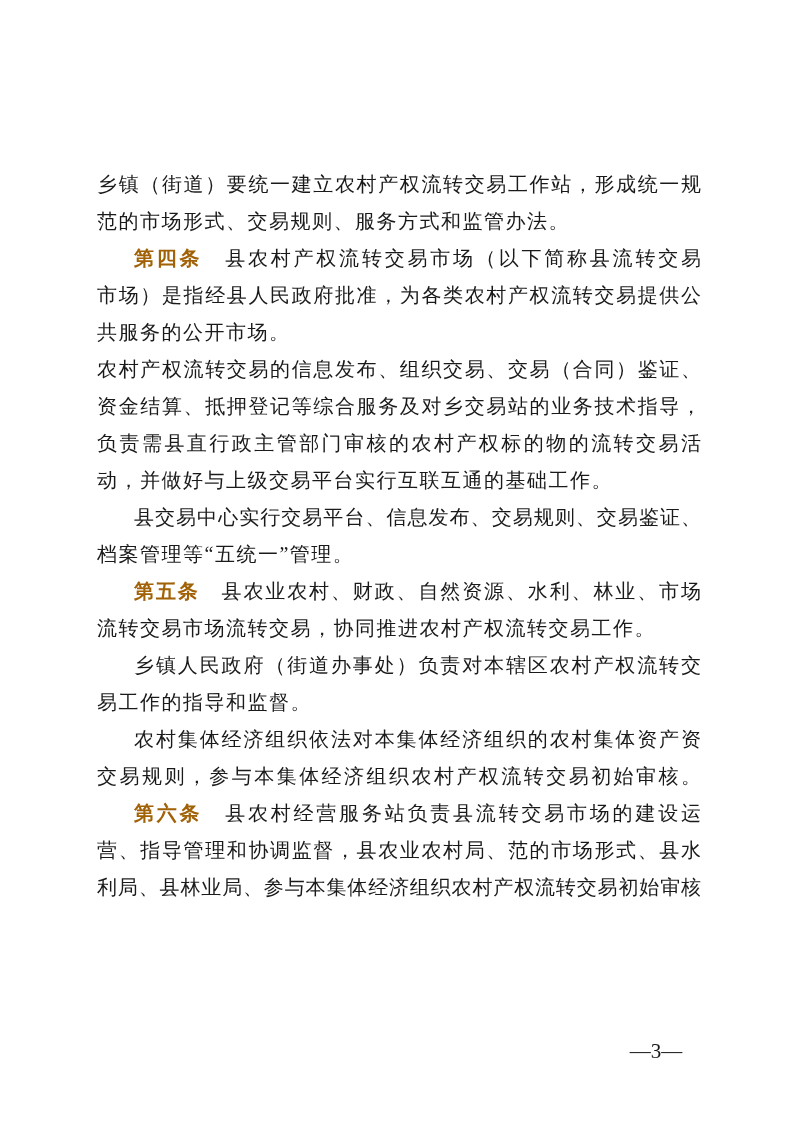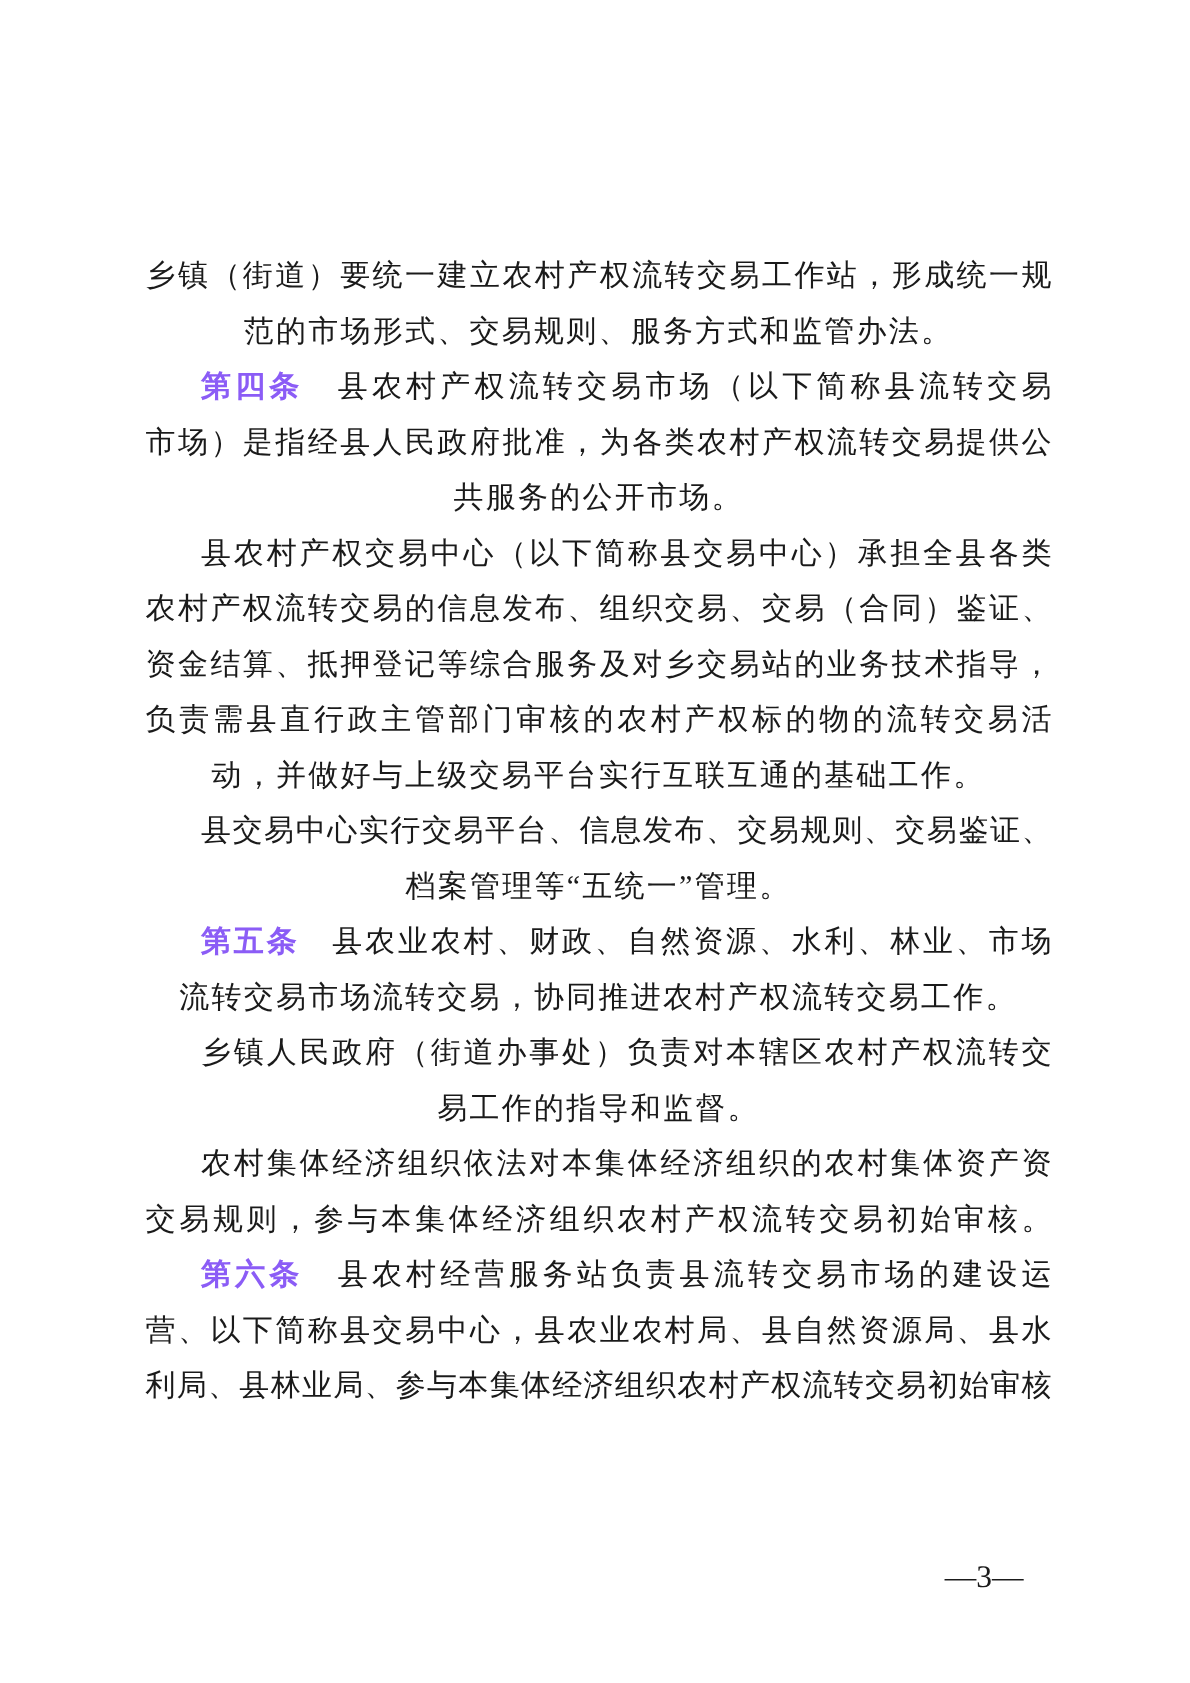--- a/index.html
+++ b/index.html
@@ -21,36 +21,36 @@
     left: 97px;
     top: 150px;
     width: 604px;
   }
   .line {
     height: 37px;
     line-height: 37px;
     font-size: 20px;
     color: #1a1a1a;
     letter-spacing: 1.5px;
-    text-align: center;
+    text-align: left;
     white-space: nowrap;
   }
   .line.fill {
     letter-spacing: 0;
     white-space: normal;
     text-align: justify;
     text-align-last: justify;
     -moz-text-align-last: justify;
   }
   .line.indent {
     padding-left: 37px;
   }
   .line b {
     font-weight: 700;
-    color: #8b5cf6;
+    color: #a16207;
   }
   .page-number {
     position: absolute;
     left: 610px;
     top: 1020px;
     width: 92px;
     height: 30px;
     line-height: 30px;
     text-align: center;
     font-size: 21px;
@@ -60,31 +60,30 @@
 </head>
 <body>
 
 <div class="page">
   <div class="body-text">
       <div class="line fill">乡镇（街道）要统一建立农村产权流转交易工作站，形成统一规</div>
       <div class="line">范的市场形式、交易规则、服务方式和监管办法。</div>
       <div class="line indent fill"><b>第四条</b>　县农村产权流转交易市场（以下简称县流转交易</div>
       <div class="line fill">市场）是指经县人民政府批准，为各类农村产权流转交易提供公</div>
       <div class="line">共服务的公开市场。</div>
-      <div class="line indent fill">县农村产权交易中心（以下简称县交易中心）承担全县各类</div>
       <div class="line fill">农村产权流转交易的信息发布、组织交易、交易（合同）鉴证、</div>
       <div class="line fill">资金结算、抵押登记等综合服务及对乡交易站的业务技术指导，</div>
       <div class="line fill">负责需县直行政主管部门审核的农村产权标的物的流转交易活</div>
       <div class="line">动，并做好与上级交易平台实行互联互通的基础工作。</div>
       <div class="line indent fill">县交易中心实行交易平台、信息发布、交易规则、交易鉴证、</div>
       <div class="line">档案管理等“五统一”管理。</div>
       <div class="line indent fill"><b>第五条</b>　县农业农村、财政、自然资源、水利、林业、市场</div>
       <div class="line">流转交易市场流转交易，协同推进农村产权流转交易工作。</div>
       <div class="line indent fill">乡镇人民政府（街道办事处）负责对本辖区农村产权流转交</div>
       <div class="line">易工作的指导和监督。</div>
       <div class="line indent fill">农村集体经济组织依法对本集体经济组织的农村集体资产资</div>
       <div class="line fill">交易规则，参与本集体经济组织农村产权流转交易初始审核。</div>
       <div class="line indent fill"><b>第六条</b>　县农村经营服务站负责县流转交易市场的建设运</div>
-      <div class="line fill">营、以下简称县交易中心，县农业农村局、县自然资源局、县水</div>
+      <div class="line fill">营、指导管理和协调监督，县农业农村局、范的市场形式、县水</div>
       <div class="line fill">利局、县林业局、参与本集体经济组织农村产权流转交易初始审核</div>
     </div>
   <div class="page-number">—3—</div>
 </div>
 
 </body></html>

